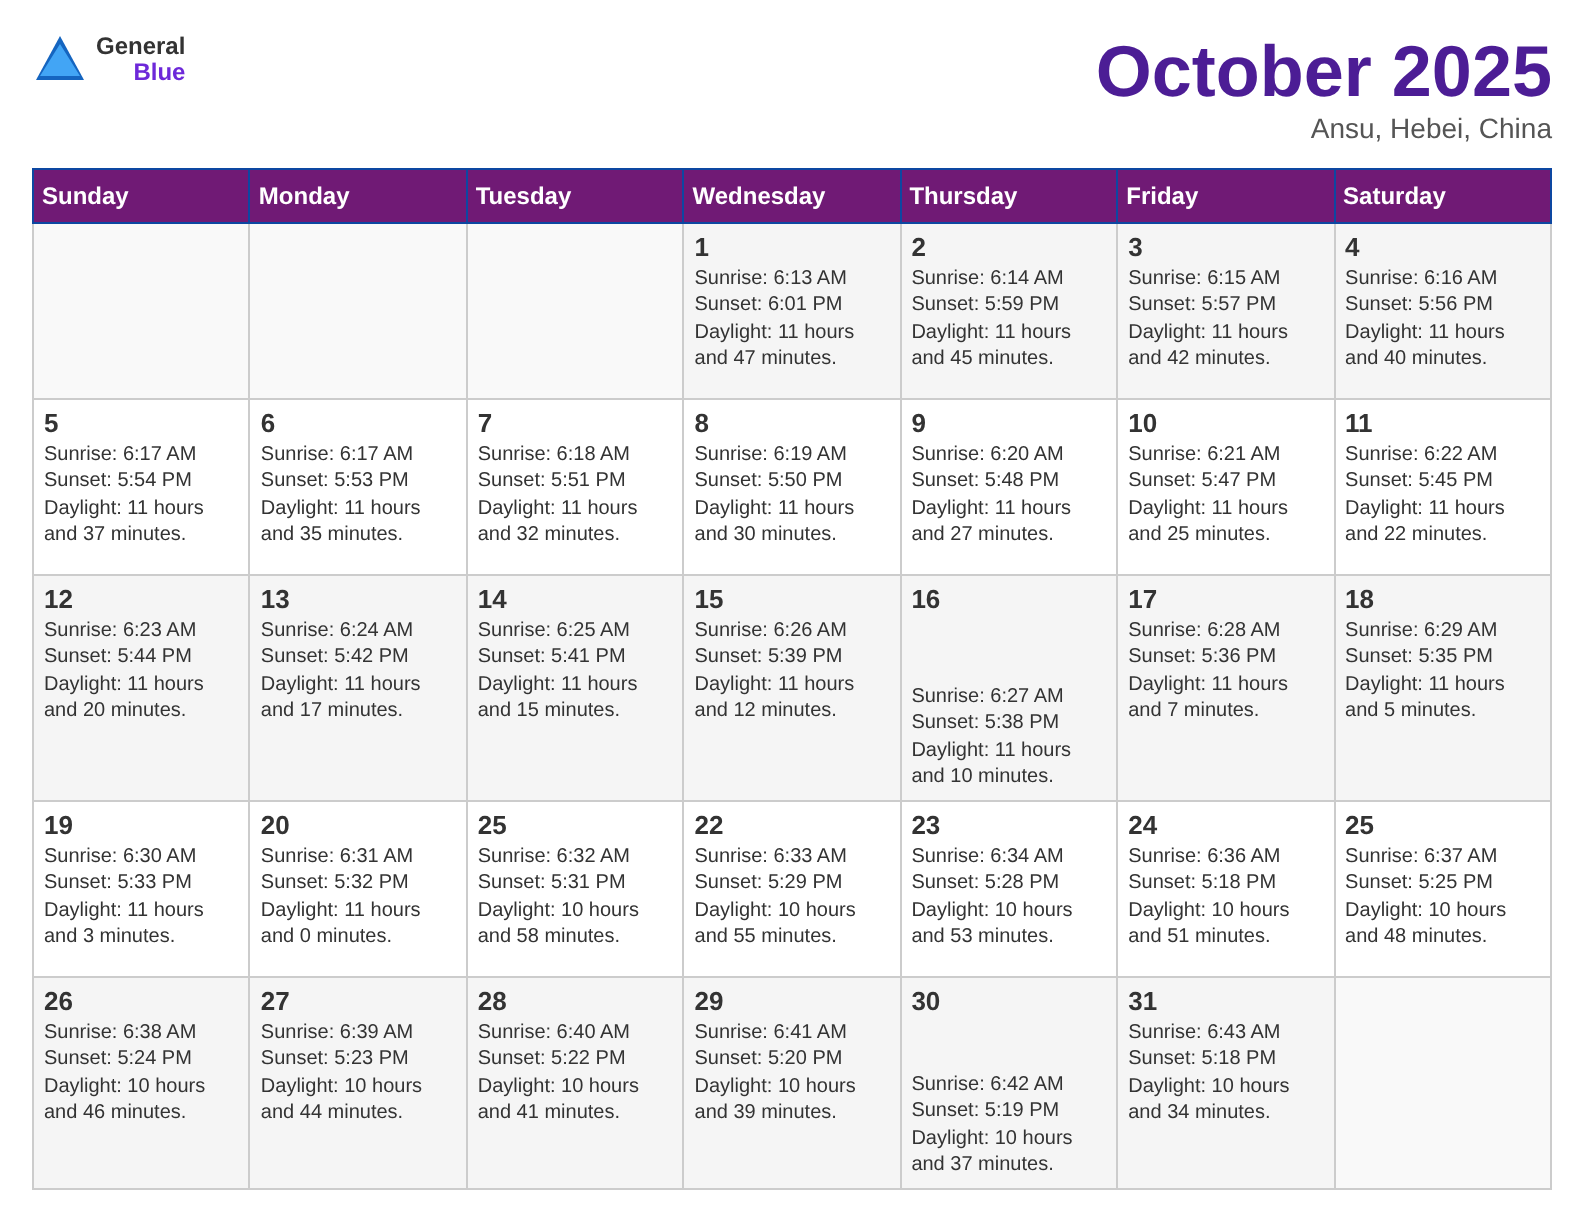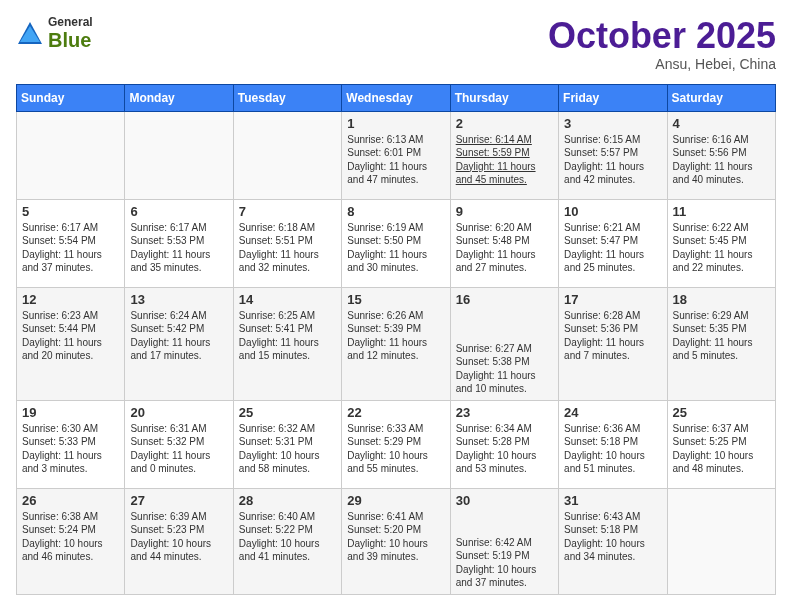--- a/index.html
+++ b/index.html
@@ -25,23 +25,24 @@
       display: flex;
       flex-direction: column;
       line-height: 1.1;
     }
     .logo-general {
       font-size: 12px;
       font-weight: bold;
       color: #333;
     }
     .logo-blue {
-      font-size: 20px;
-      font-weight: bold;
-      color: #4d7c0f;
+      font-size: 12px;
+      font-weight: bold;
+      color: #6d28d9;
+      text-align: right;
     }
     .logo-icon {
       width: 28px;
       height: 28px;
     }
     .title-block {
       text-align: right;
     }
     .month-title {
       font-size: 36px;
@@ -52,21 +53,21 @@
     .location {
       font-size: 14px;
       color: #555;
     }
     table {
       width: 100%;
       border-collapse: collapse;
       table-layout: fixed;
     }
     thead tr th {
-      background-color: #3b82f6;
+      background-color: #701a75;
       color: #fff;
       font-size: 12px;
       font-weight: bold;
       padding: 6px 4px;
       text-align: left;
       border: 1px solid #0d47a1;
     }
     tbody tr td {
       border: 1px solid #ccc;
       vertical-align: top;
@@ -134,21 +135,21 @@
         <td class="empty-cell"></td>
         <td>
           <span class="day-number">1</span>
           <div class="cell-text" style="white-space: pre-line;">Sunrise: 6:13 AM
 Sunset: 6:01 PM
 Daylight: 11 hours
 and 47 minutes.</div>
         </td>
         <td>
           <span class="day-number">2</span>
-          <div class="cell-text" style="white-space: pre-line; text-decoration: underline;">Sunrise: 6:14 AM
+          <div class="cell-text" style="white-space: pre-line;">Sunrise: 6:14 AM
 Sunset: 5:59 PM
 Daylight: 11 hours
 and 45 minutes.</div>
         </td>
         <td>
           <span class="day-number">3</span>
           <div class="cell-text" style="white-space: pre-line;">Sunrise: 6:15 AM
 Sunset: 5:57 PM
 Daylight: 11 hours
 and 42 minutes.</div>

